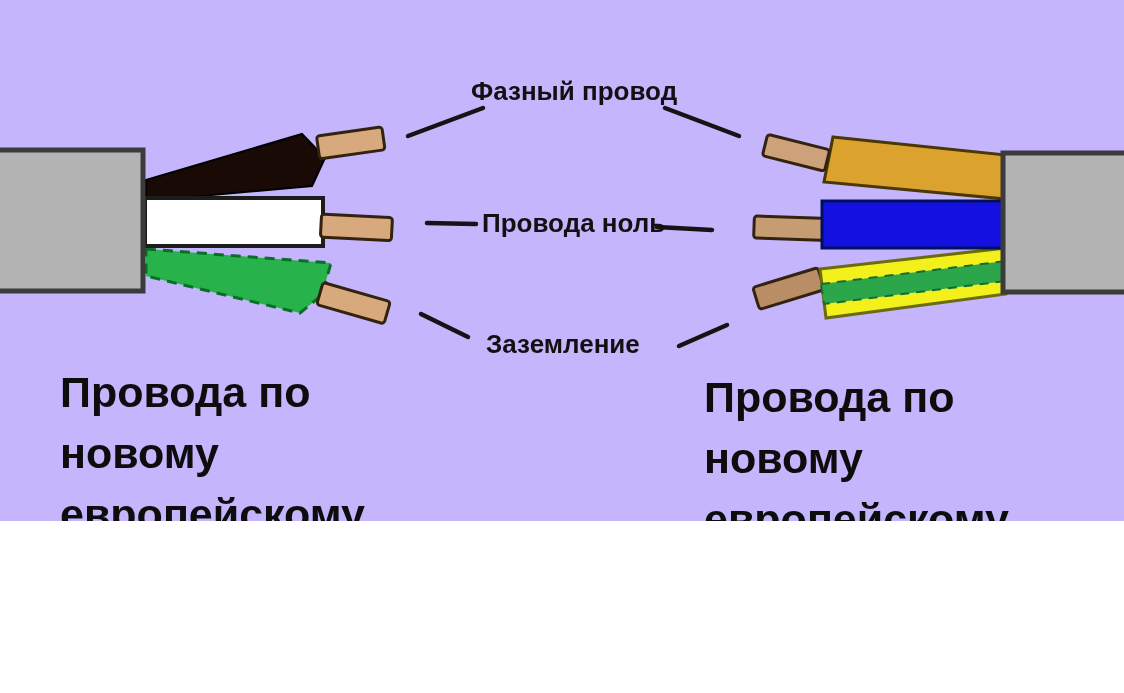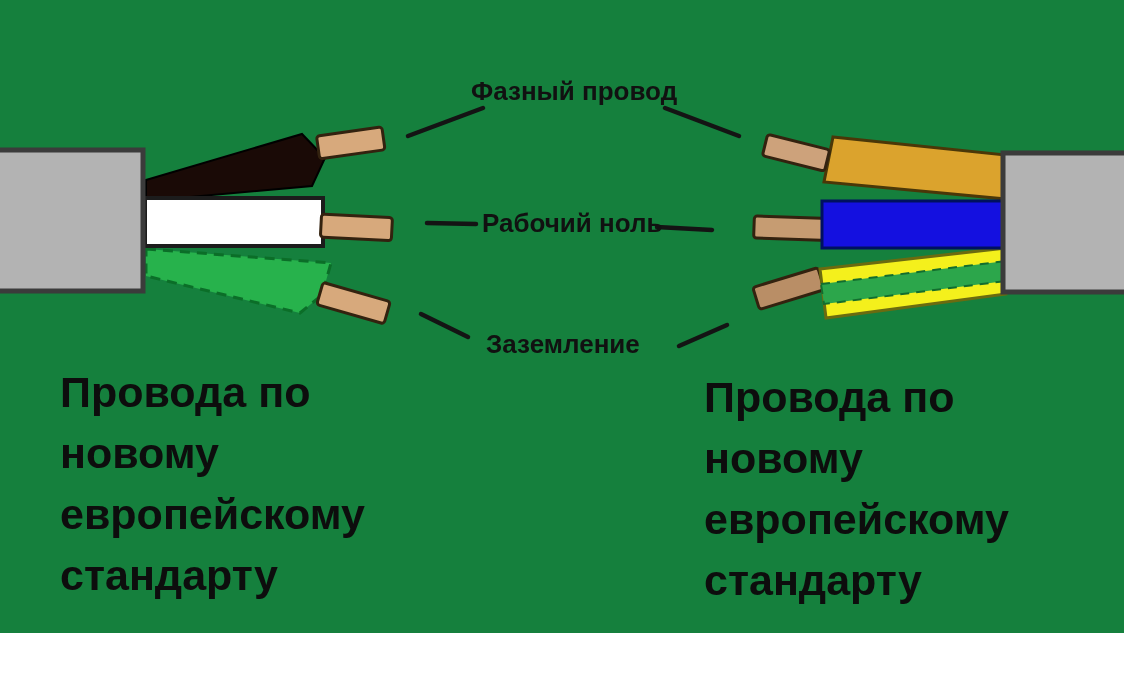--- a/index.html
+++ b/index.html
@@ -1,20 +1,20 @@
 <!DOCTYPE html>
 <html><head>
 <meta charset="utf-8">
 <style>
   html, body { margin: 0; padding: 0; background: #ffffff; }
   .stage {
     position: relative;
     width: 1124px;
-    height: 633px;
-    background: #15803d;
+    height: 521px;
+    background: #c4b5fd;
     overflow: hidden;
     font-family: "Liberation Sans", "DejaVu Sans", sans-serif;
   }
   .diagram-svg { position: absolute; left: 0; top: 0; }
   .wire-label {
     position: absolute;
     font-weight: bold;
     font-size: 26px;
     color: #111111;
     white-space: nowrap;
@@ -74,21 +74,21 @@
       <line x1="665" y1="108" x2="739" y2="136"></line>
       <line x1="427" y1="223" x2="476" y2="224"></line>
       <line x1="657" y1="227" x2="712" y2="230"></line>
       <line x1="421" y1="314" x2="468" y2="337"></line>
       <line x1="679" y1="346" x2="727" y2="325"></line>
     </g>
   </svg>
 
   <div class="wire-label phase">Фазный провод</div>
 
-  <div class="wire-label neutral">Рабочий ноль</div>
+  <div class="wire-label neutral">Провода ноль</div>
 
   <div class="wire-label ground">Заземление</div>
 
   <div class="caption left">Провода по
 новому
 европейскому
 стандарту</div>
 
   <div class="caption right">Провода по
 новому

